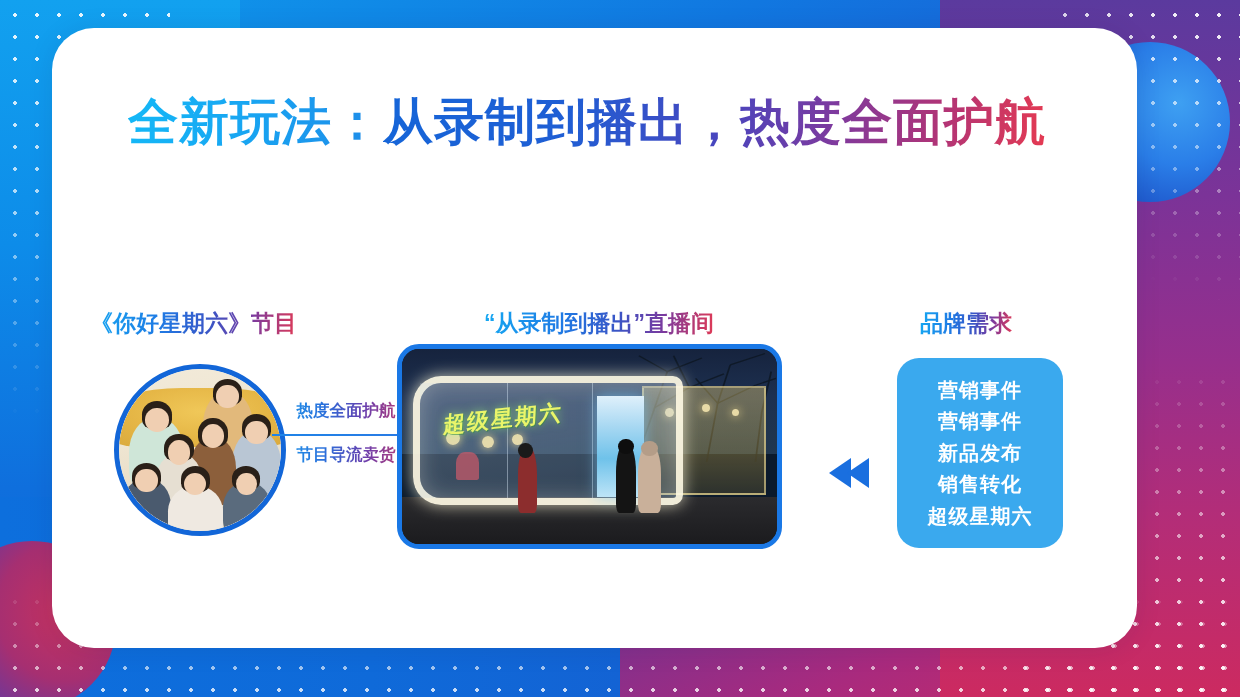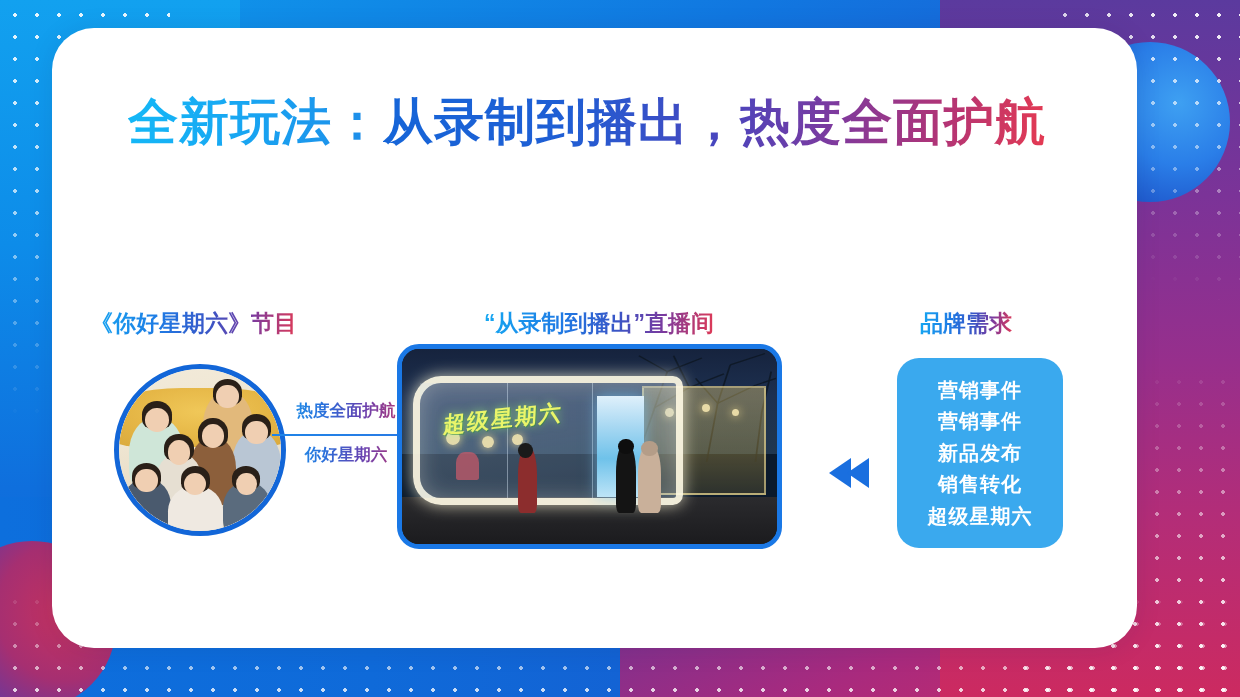--- a/index.html
+++ b/index.html
@@ -302,21 +302,21 @@
           <div class="person" style="left:64%;top:70%;width:30%;height:34%;background:#5a6b7d;"></div>
           <div class="hair" style="left:70%;top:60%;width:17%;height:15%;"></div>
           <div class="head" style="left:72%;top:64%;width:13%;height:14%;"></div>
         </div>
       </div>
 
       <div class="flow">
         <div class="flow-text flow-top">热度全面护航</div>
         <div class="flow-line"></div>
         <div class="flow-head"></div>
-        <div class="flow-text flow-bot">你好星期六</div>
+        <div class="flow-text flow-bot">节目导流卖货</div>
       </div>
 
       <div class="live-photo">
         <div class="lp">
           <div class="sky"></div>
           <svg class="branches" viewBox="0 0 100 100" preserveAspectRatio="none">
             <g stroke="#0d1620" stroke-width="1.1" fill="none" opacity="0.9">
               <path d="M10 100 L22 52 L30 20"></path>
                 <path d="M22 52 L44 34"></path>
                 <path d="M30 20 L52 8"></path>

